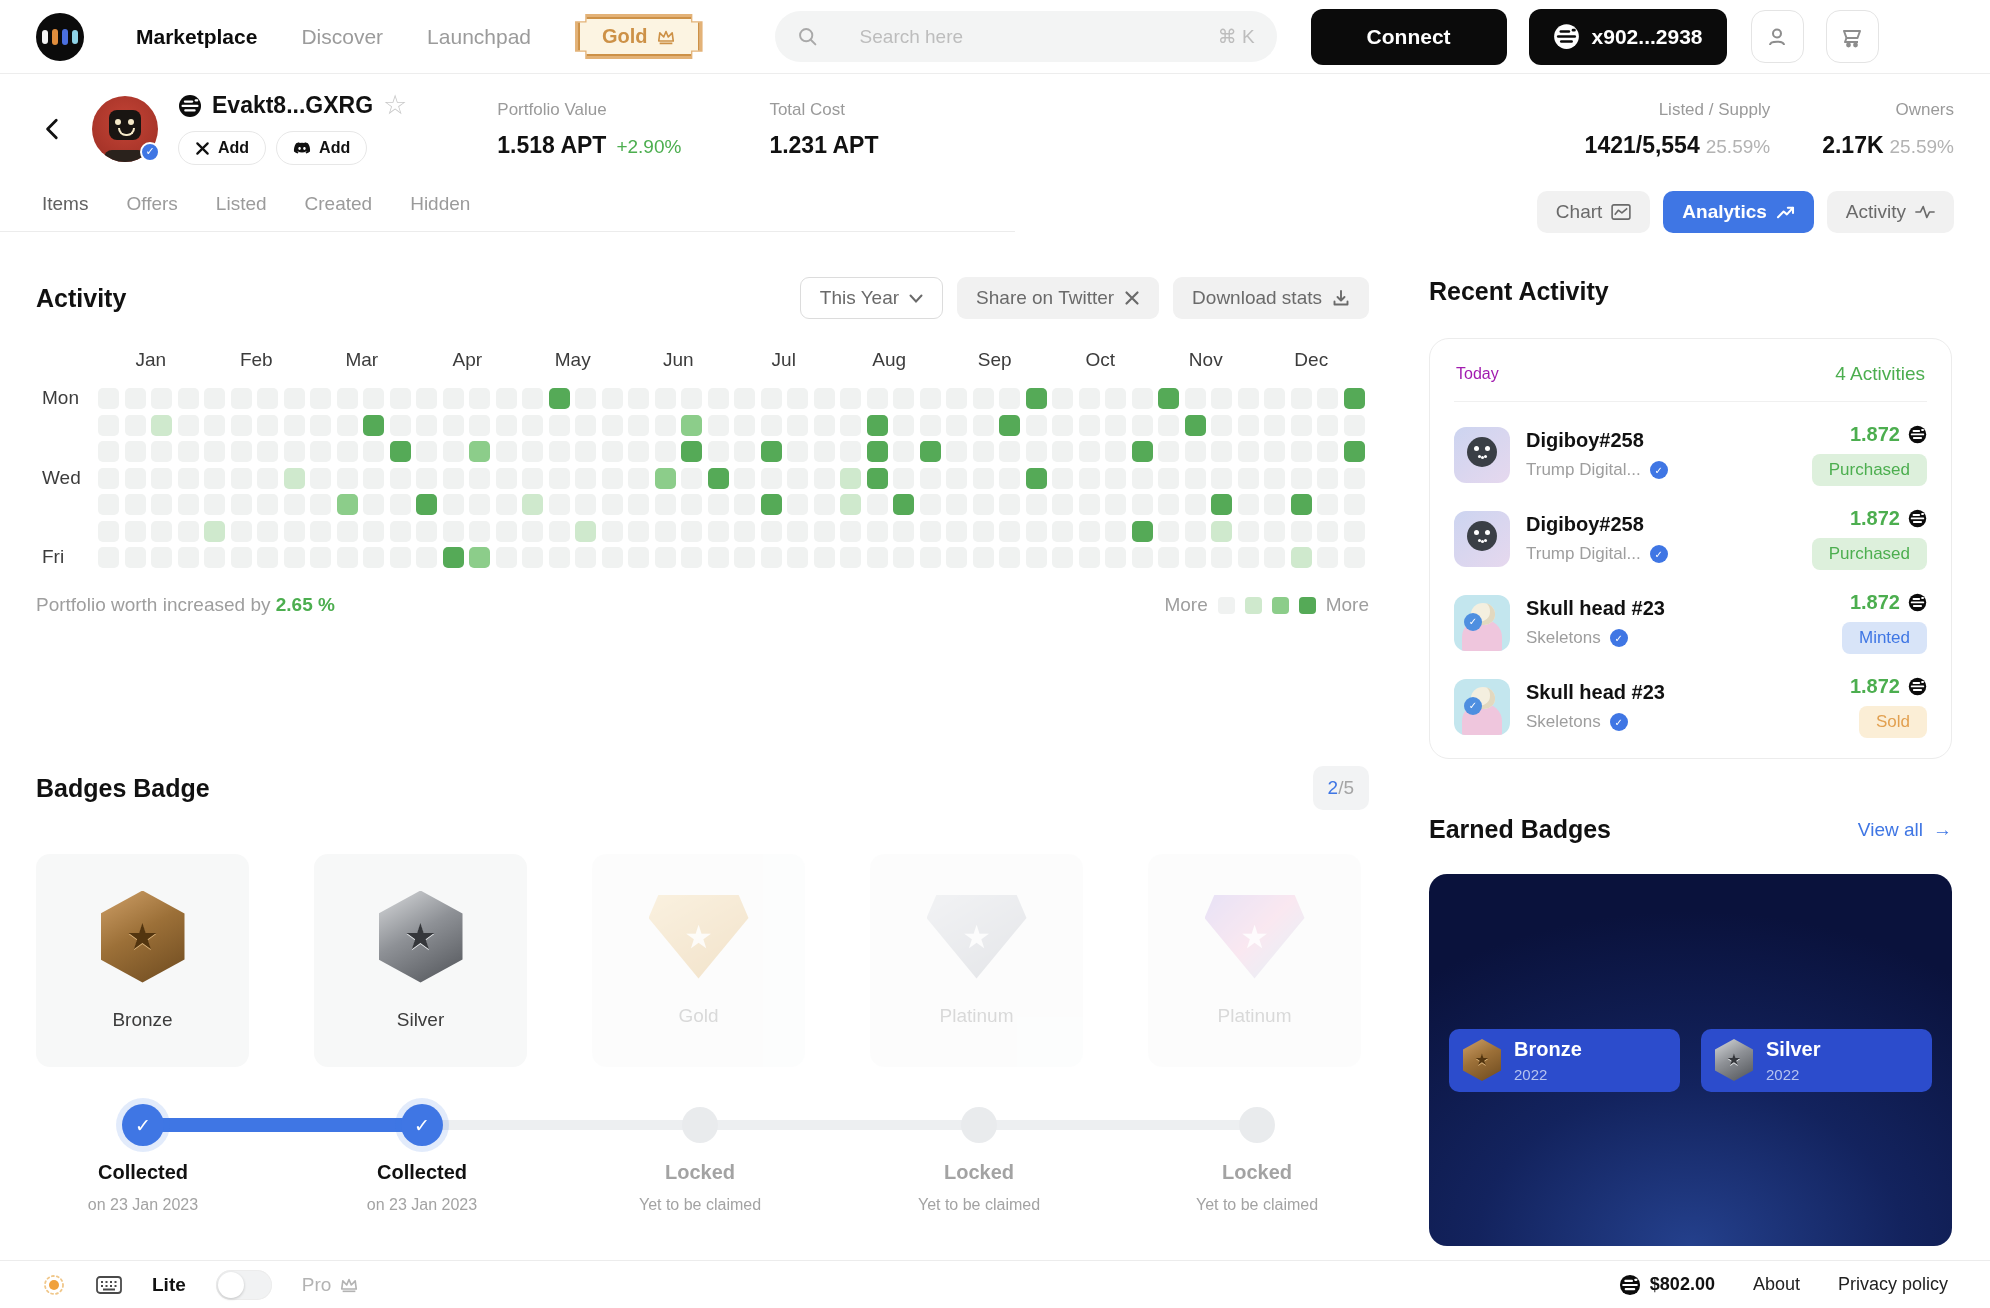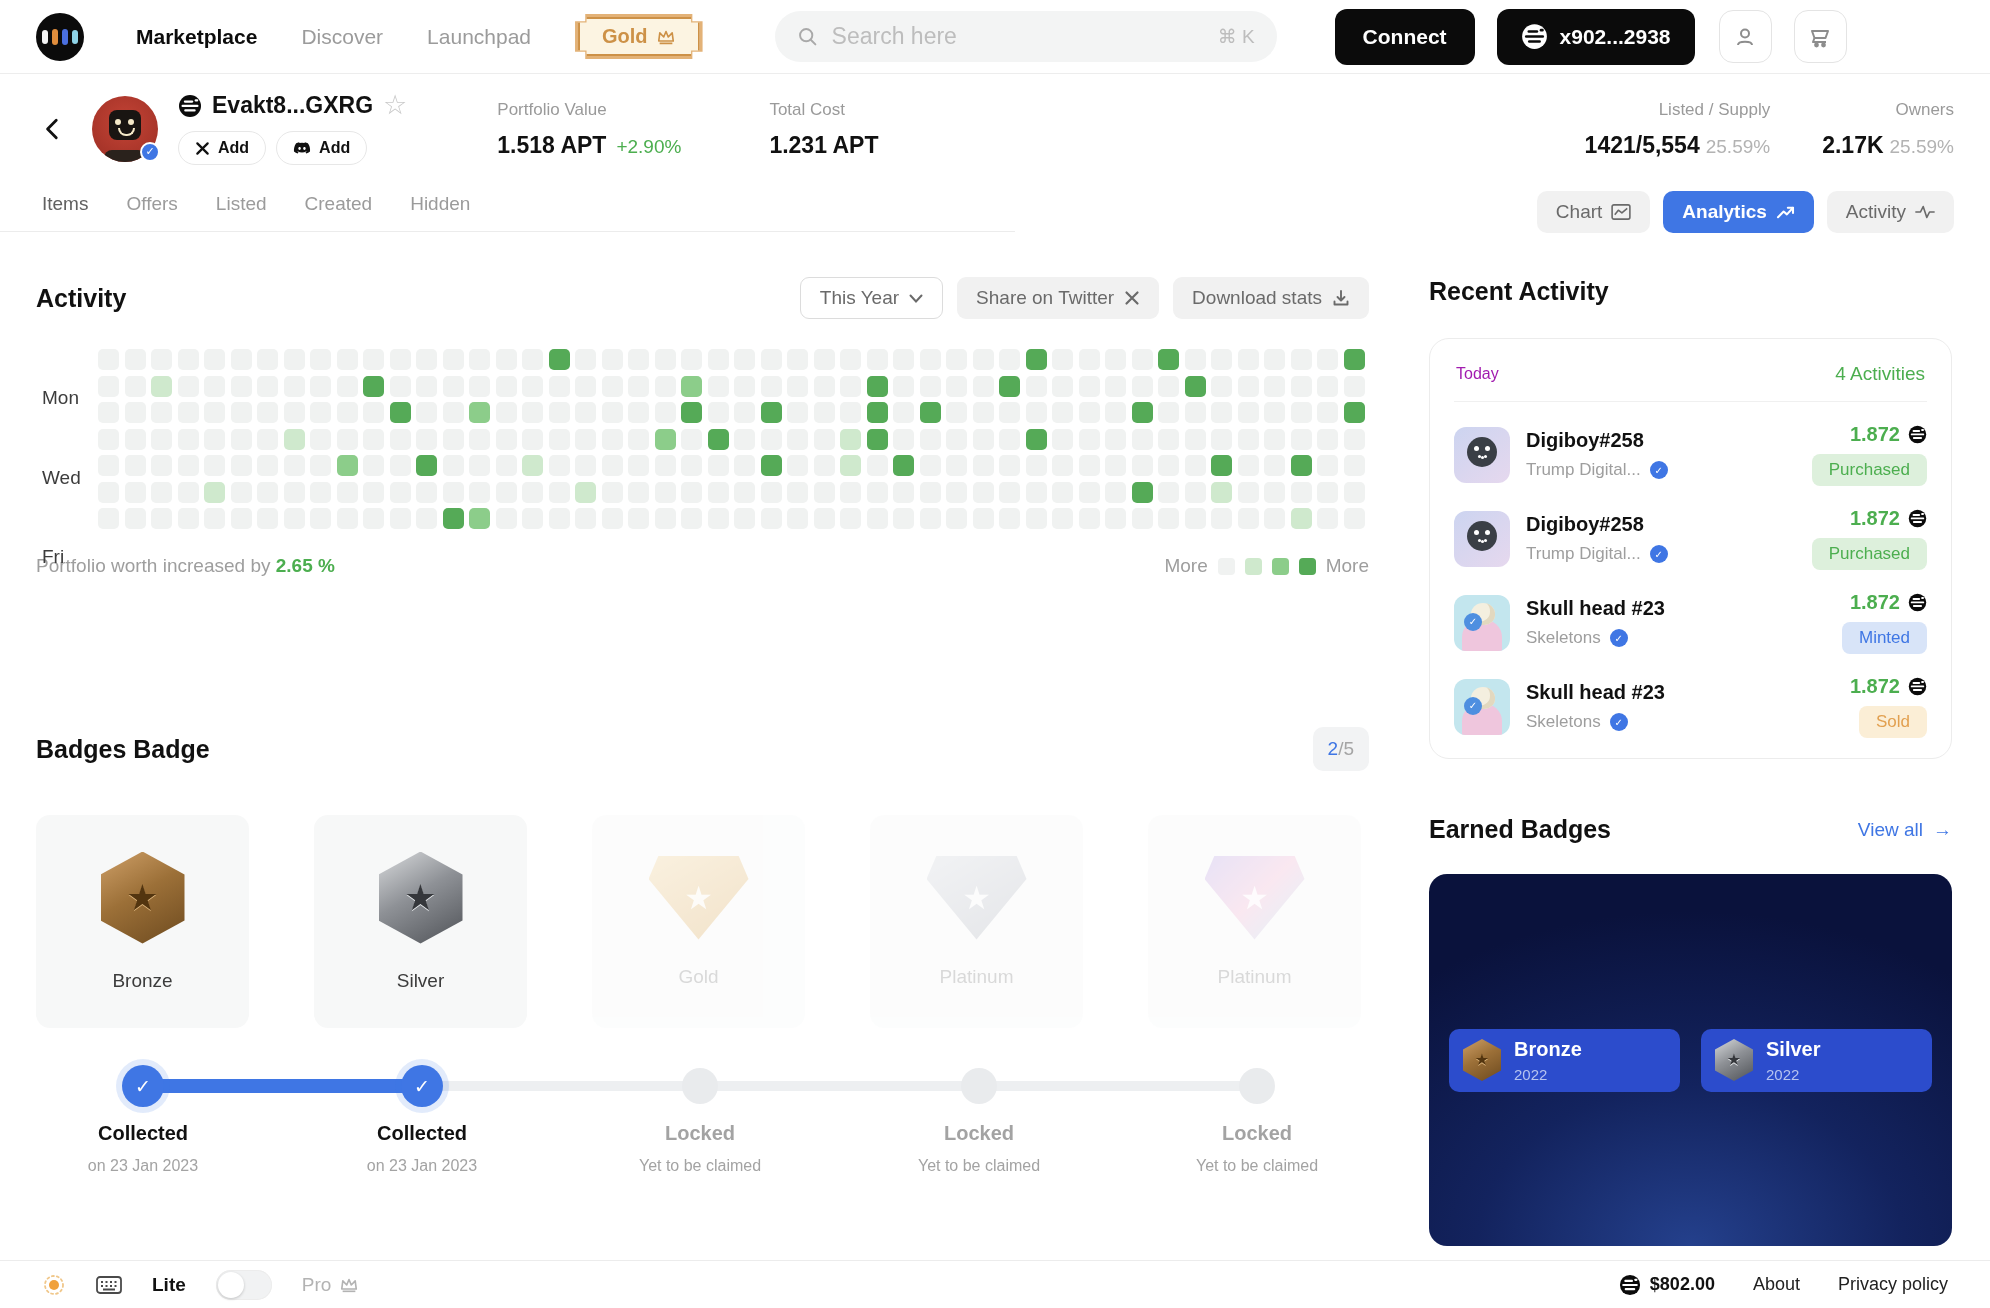--- a/index.html
+++ b/index.html
@@ -17,25 +17,25 @@
   .navlinks { display:flex; align-items:center; gap:44px; margin-left:52px; }
   .navlink { font-size:21px; color:#9b9b9b; cursor:pointer; }
   .navlink.active { color:#0c0c0c; font-weight:bold; }
   .goldchip-outer { margin-left:44px; background:#e3b277; padding:3px;
      clip-path:polygon(8% 0,92% 0,92% 16%,100% 16%,100% 84%,92% 84%,92% 100%,8% 100%,8% 84%,0 84%,0 16%,8% 16%); }
   .goldchip { background:#fcf4e2; border:2px solid #cd9147; padding:6px 22px; display:flex; align-items:center; gap:8px;
      clip-path:polygon(7% 0,93% 0,93% 14%,100% 14%,100% 86%,93% 86%,93% 100%,7% 100%,7% 86%,0 86%,0 14%,7% 14%); }
   .goldchip span { color:#cd9147; font-weight:bold; font-size:20px; }
   .searchbar { margin-left:72px; width:502px; height:51px; background:#f3f4f4; border-radius:26px;
      display:flex; align-items:center; padding:0 22px; gap:14px; }
-  .searchbar input { border:none; outline:none; background:transparent; flex:1; font-size:23px; color:#444;
-     font-family:inherit; }
+  .searchbar input { border:none; outline:none; background:transparent; flex:1; font-size:19px; color:#444;
+     font-family:inherit;margin-left:28px; }
   .searchbar input::placeholder { color:#bdbdbd; }
   .kbd-hint { color:#bdbdbd; font-size:19px; white-space:nowrap; }
-  .btn-connect { margin-left:58px; height:56px; padding:0 28px; background:#0b0b0b; color:#fff; border:none;
+  .btn-connect { margin-left:34px; height:56px; padding:0 56px; background:#0b0b0b; color:#fff; border:none;
      border-radius:12px; font-size:21px; font-weight:bold; font-family:inherit; cursor:pointer; }
   .btn-wallet { margin-left:22px; height:56px; padding:0 24px; background:#0b0b0b; color:#fff; border:none;
      border-radius:12px; font-size:21px; font-weight:bold; font-family:inherit; display:flex; align-items:center; gap:12px; cursor:pointer; }
   .iconbtn { width:53px; height:53px; border:1.5px solid #e4e4e4; background:#fff; border-radius:14px;
      display:flex; align-items:center; justify-content:center; color:#8d8d8d; cursor:pointer; }
   .iconbtn + .iconbtn { margin-left:22px; }
   .btn-account { margin-left:24px; }
 
   
   .profilebar { display:flex; align-items:center; padding:18px 36px 0 36px; }
@@ -425,20 +425,34 @@
       </div>
     </div>
 
     <div class="heatmap">
       <div class="daycol">
         <span class="daylabel" style="top:0;">Mon</span>
         <span class="daylabel" style="top:79.5px;">Wed</span>
         <span class="daylabel" style="top:159px;">Fri</span>
       </div>
       <div class="heatbody">
+        <div class="monthrow">
+          <span>Jan</span>
+          <span>Feb</span>
+          <span>Mar</span>
+          <span>Apr</span>
+          <span>May</span>
+          <span>Jun</span>
+          <span>Jul</span>
+          <span>Aug</span>
+          <span>Sep</span>
+          <span>Oct</span>
+          <span>Nov</span>
+          <span>Dec</span>
+        </div>
         <div id="heat-grid">
             <div class="hcell lv0"></div>
             <div class="hcell lv0"></div>
             <div class="hcell lv0"></div>
             <div class="hcell lv0"></div>
             <div class="hcell lv0"></div>
             <div class="hcell lv0"></div>
             <div class="hcell lv0"></div>
             <div class="hcell lv0"></div>
             <div class="hcell lv0"></div>

